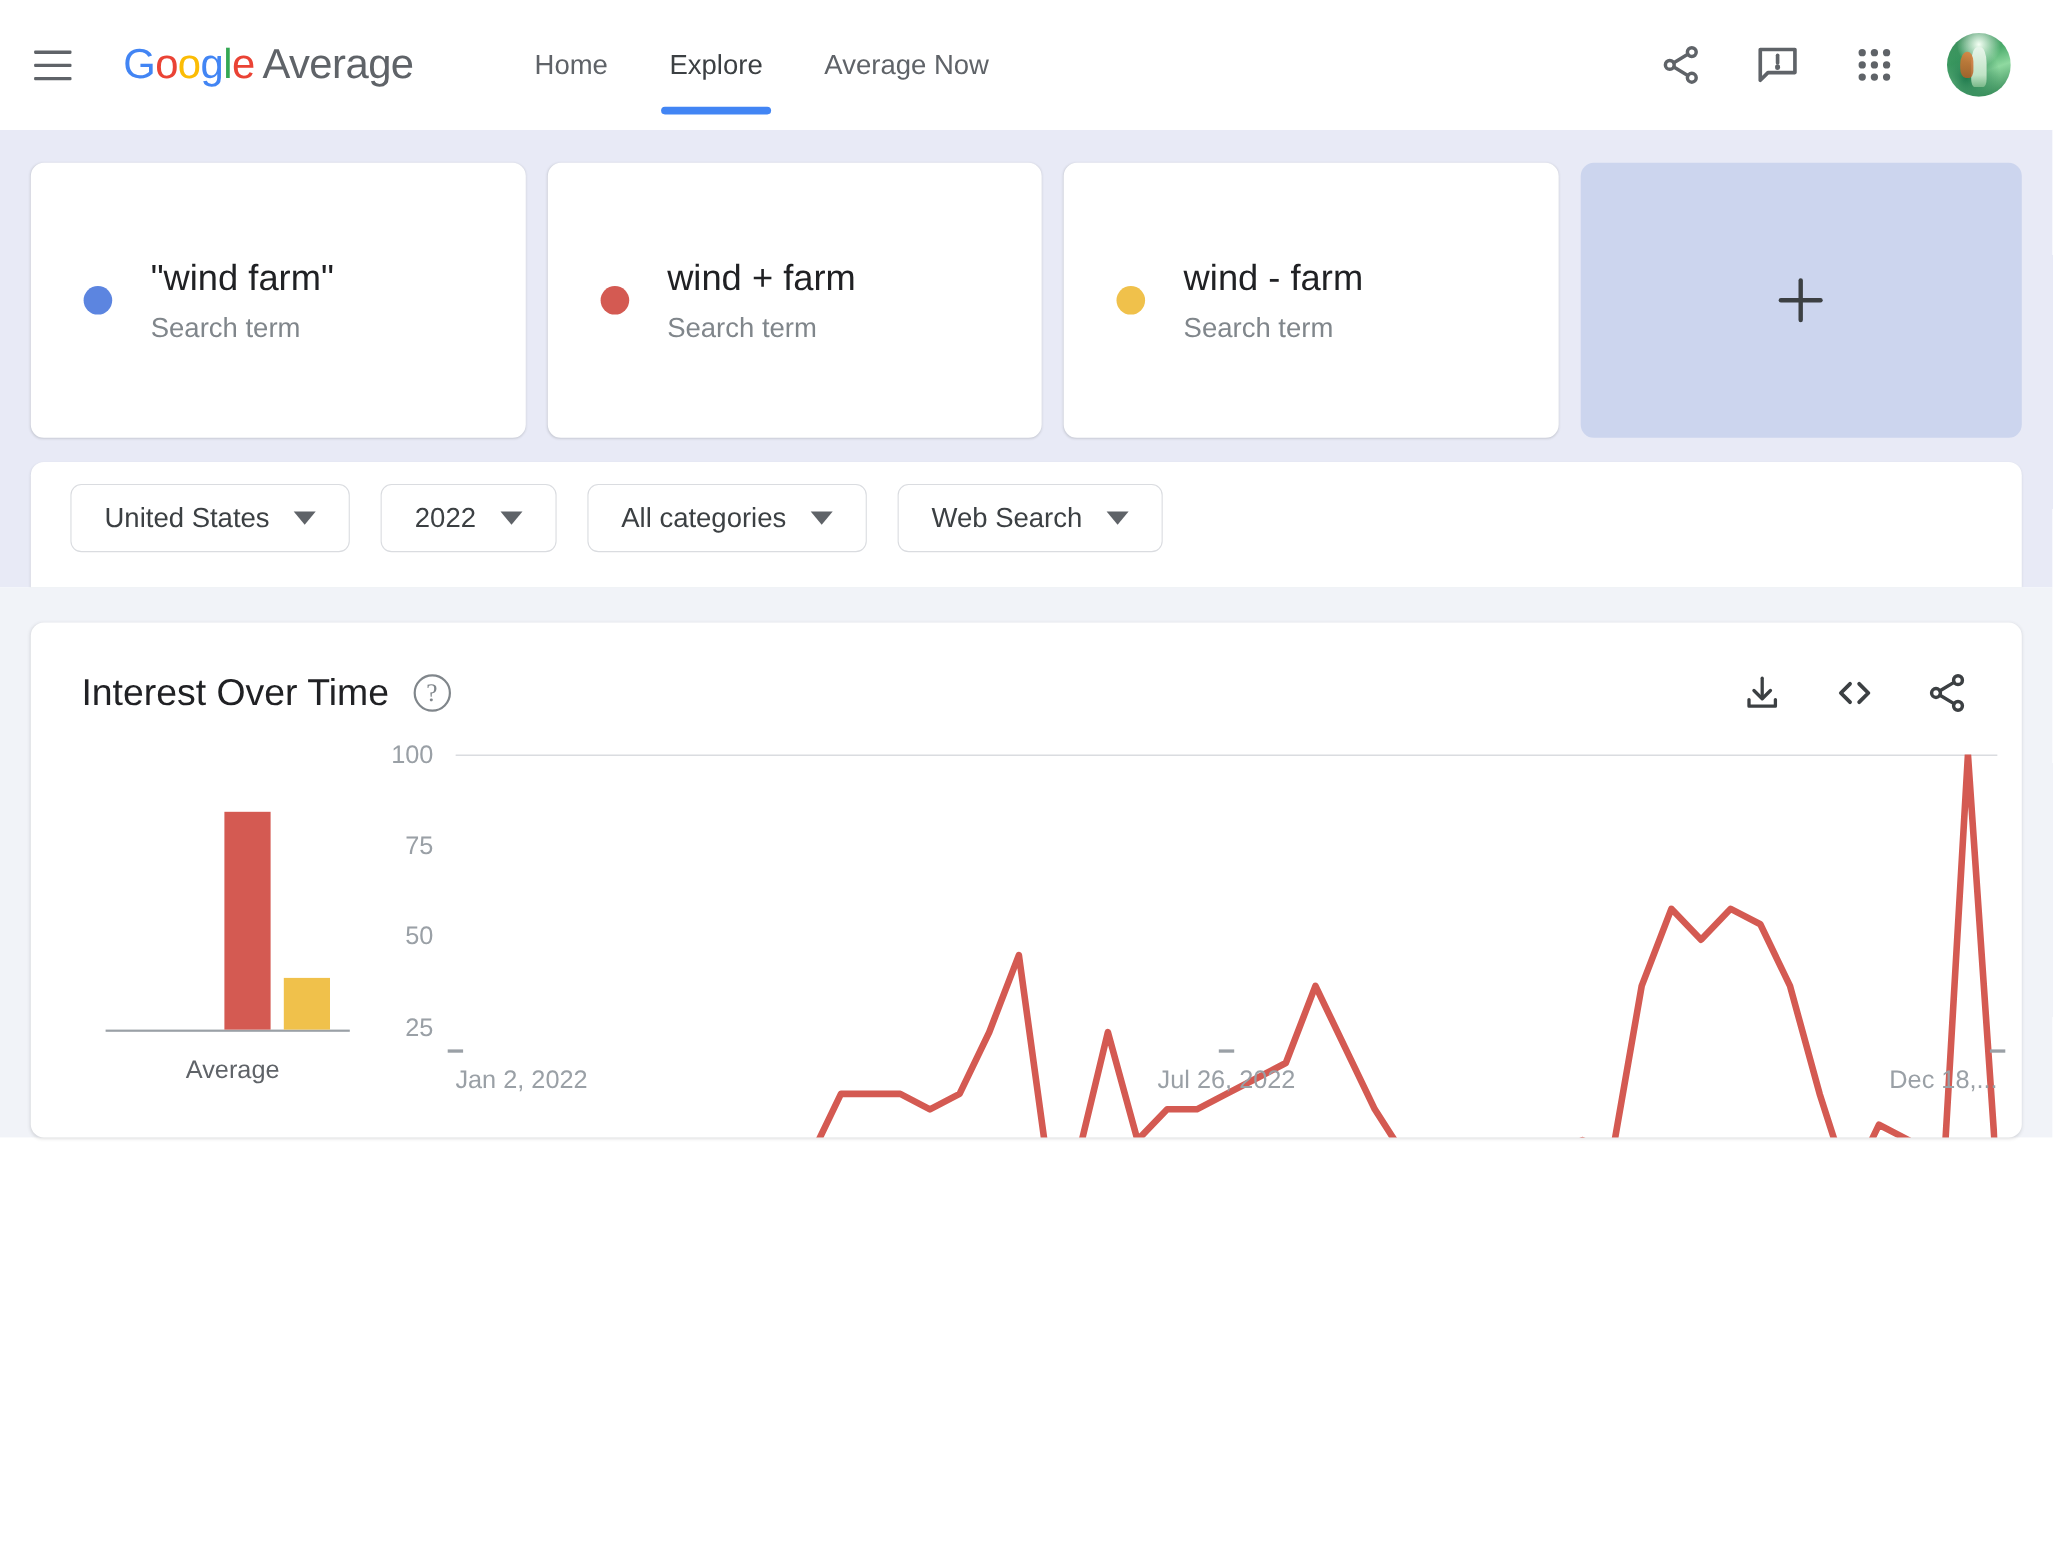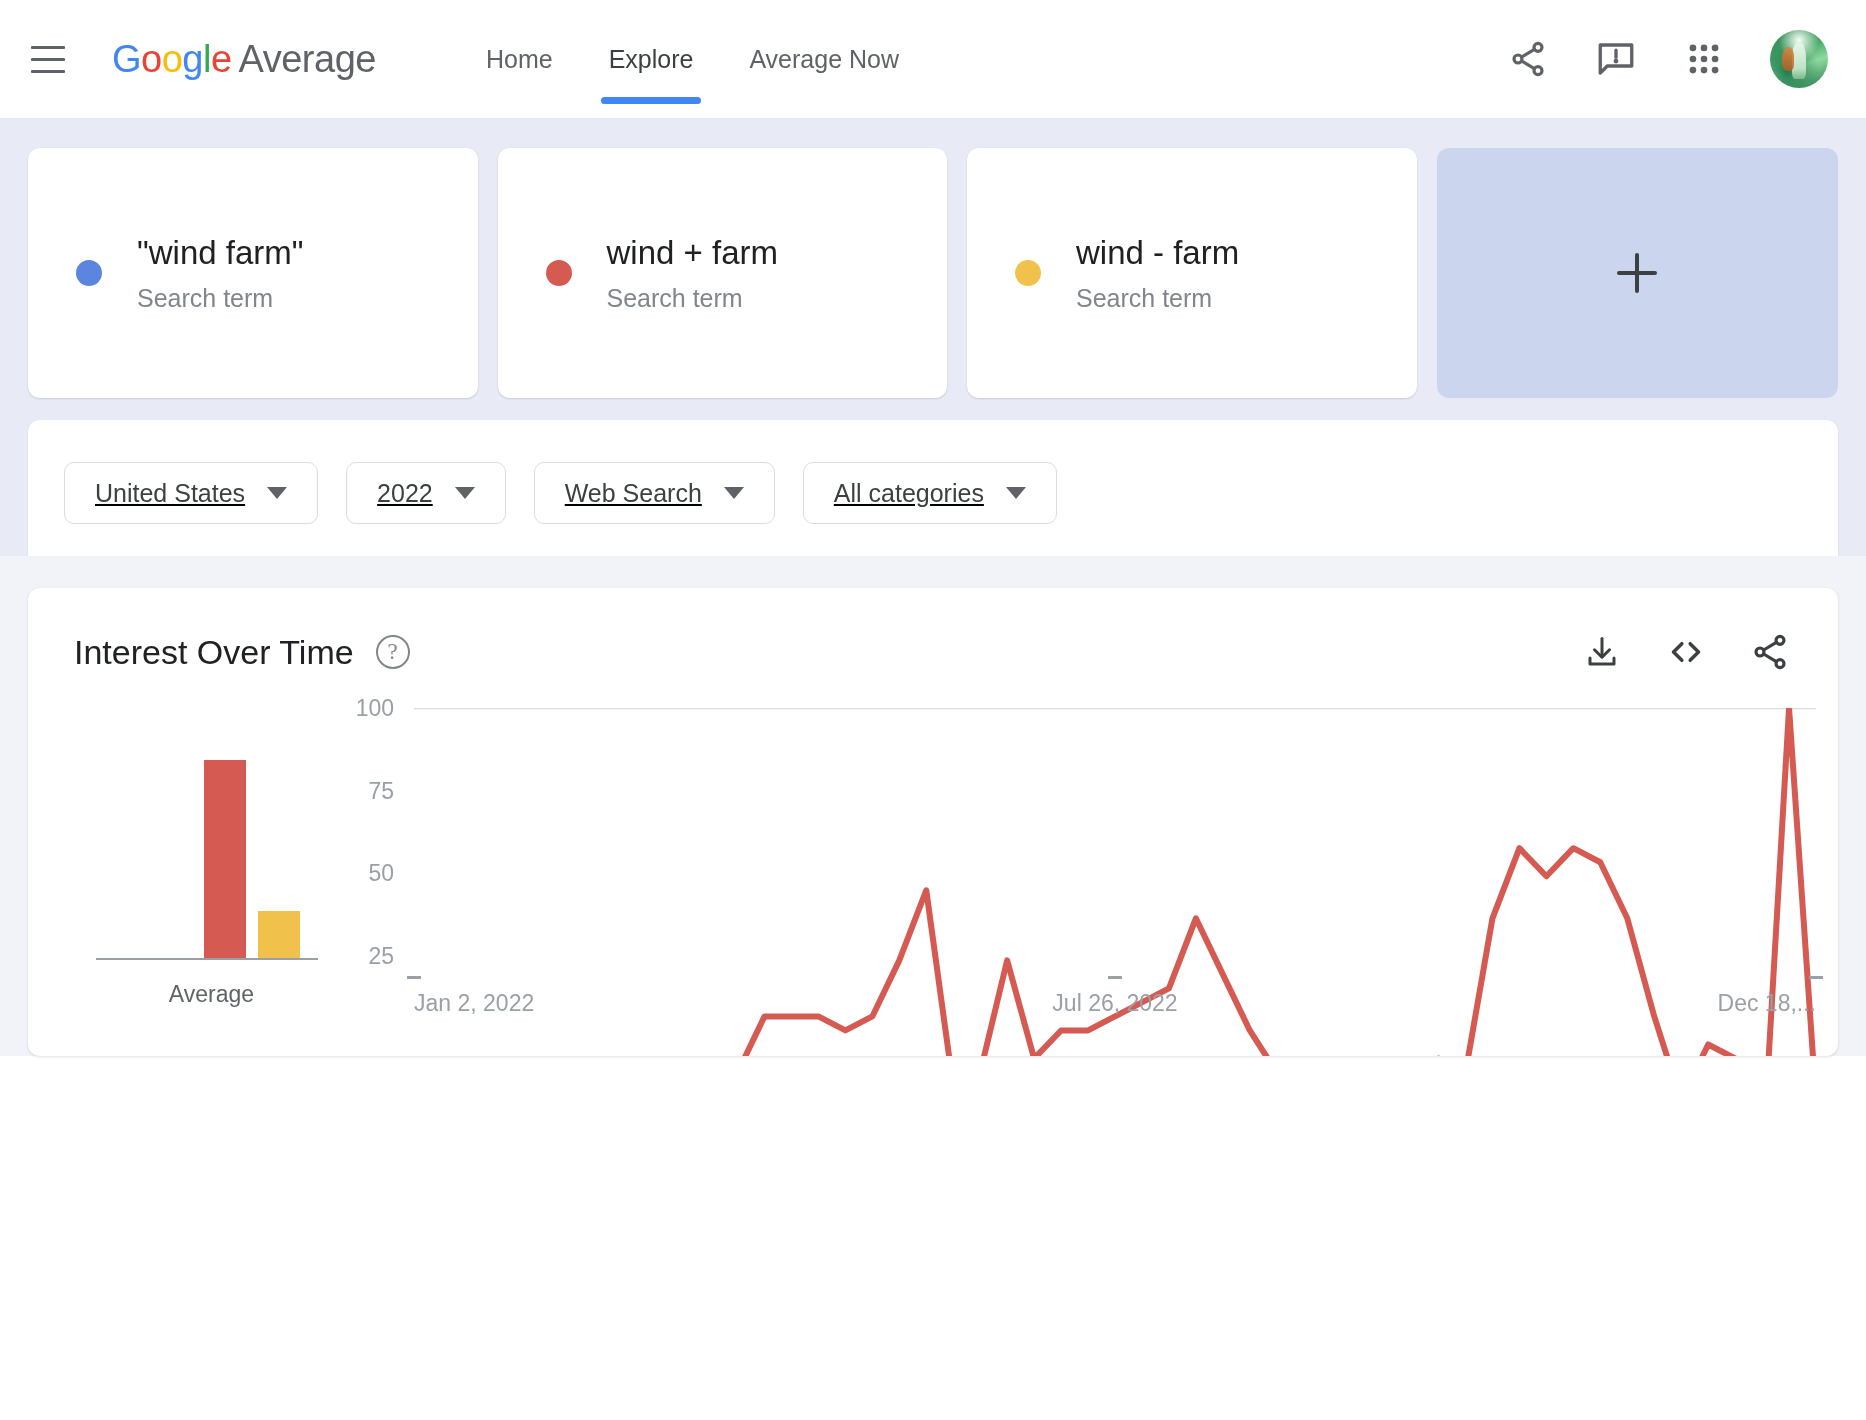--- a/index.html
+++ b/index.html
@@ -146,24 +146,23 @@
   .plus::before, .plus::after {
     content:''; position:absolute; background:#3c4043; border-radius:2px;
   }
   .plus::before { left:0; top:18px; width:40px; height:4px; }
   .plus::after  { top:0; left:18px; height:40px; width:4px; }
 
   .filters-card {
     margin-top: 22px;
     background:#fff;
     border-radius: 12px 12px 0 0;
-    padding: 42px 36px 32px 36px;
+    padding: 20px 36px 32px 36px;
     display:flex; gap: 28px;
     box-shadow: 0 1px 2px rgba(60,64,67,.12);
-    text-decoration: underline;
   }
   .chip {
     border: 1px solid #dadce0;
     border-radius: 10px;
     height: 62px;
     padding: 0 30px;
     display:flex; align-items:center; gap: 22px;
     font-size: 25px; color:#3c4043;
     background:#fff;
     cursor:pointer;
@@ -347,25 +346,25 @@
   <div class="filters-card">
     <div class="chip">
       <span>United States</span>
       <span class="caret"></span>
     </div>
     <div class="chip">
       <span>2022</span>
       <span class="caret"></span>
     </div>
     <div class="chip">
+      <span>All categories</span>
+      <span class="caret"></span>
+    </div>
+    <div class="chip">
       <span>Web Search</span>
-      <span class="caret"></span>
-    </div>
-    <div class="chip">
-      <span>All categories</span>
       <span class="caret"></span>
     </div>
   </div>
 </div>
 
 <div class="content">
   <div class="chart-card">
 
     <div class="chart-head">
       <div class="chart-title">Interest Over Time</div>

